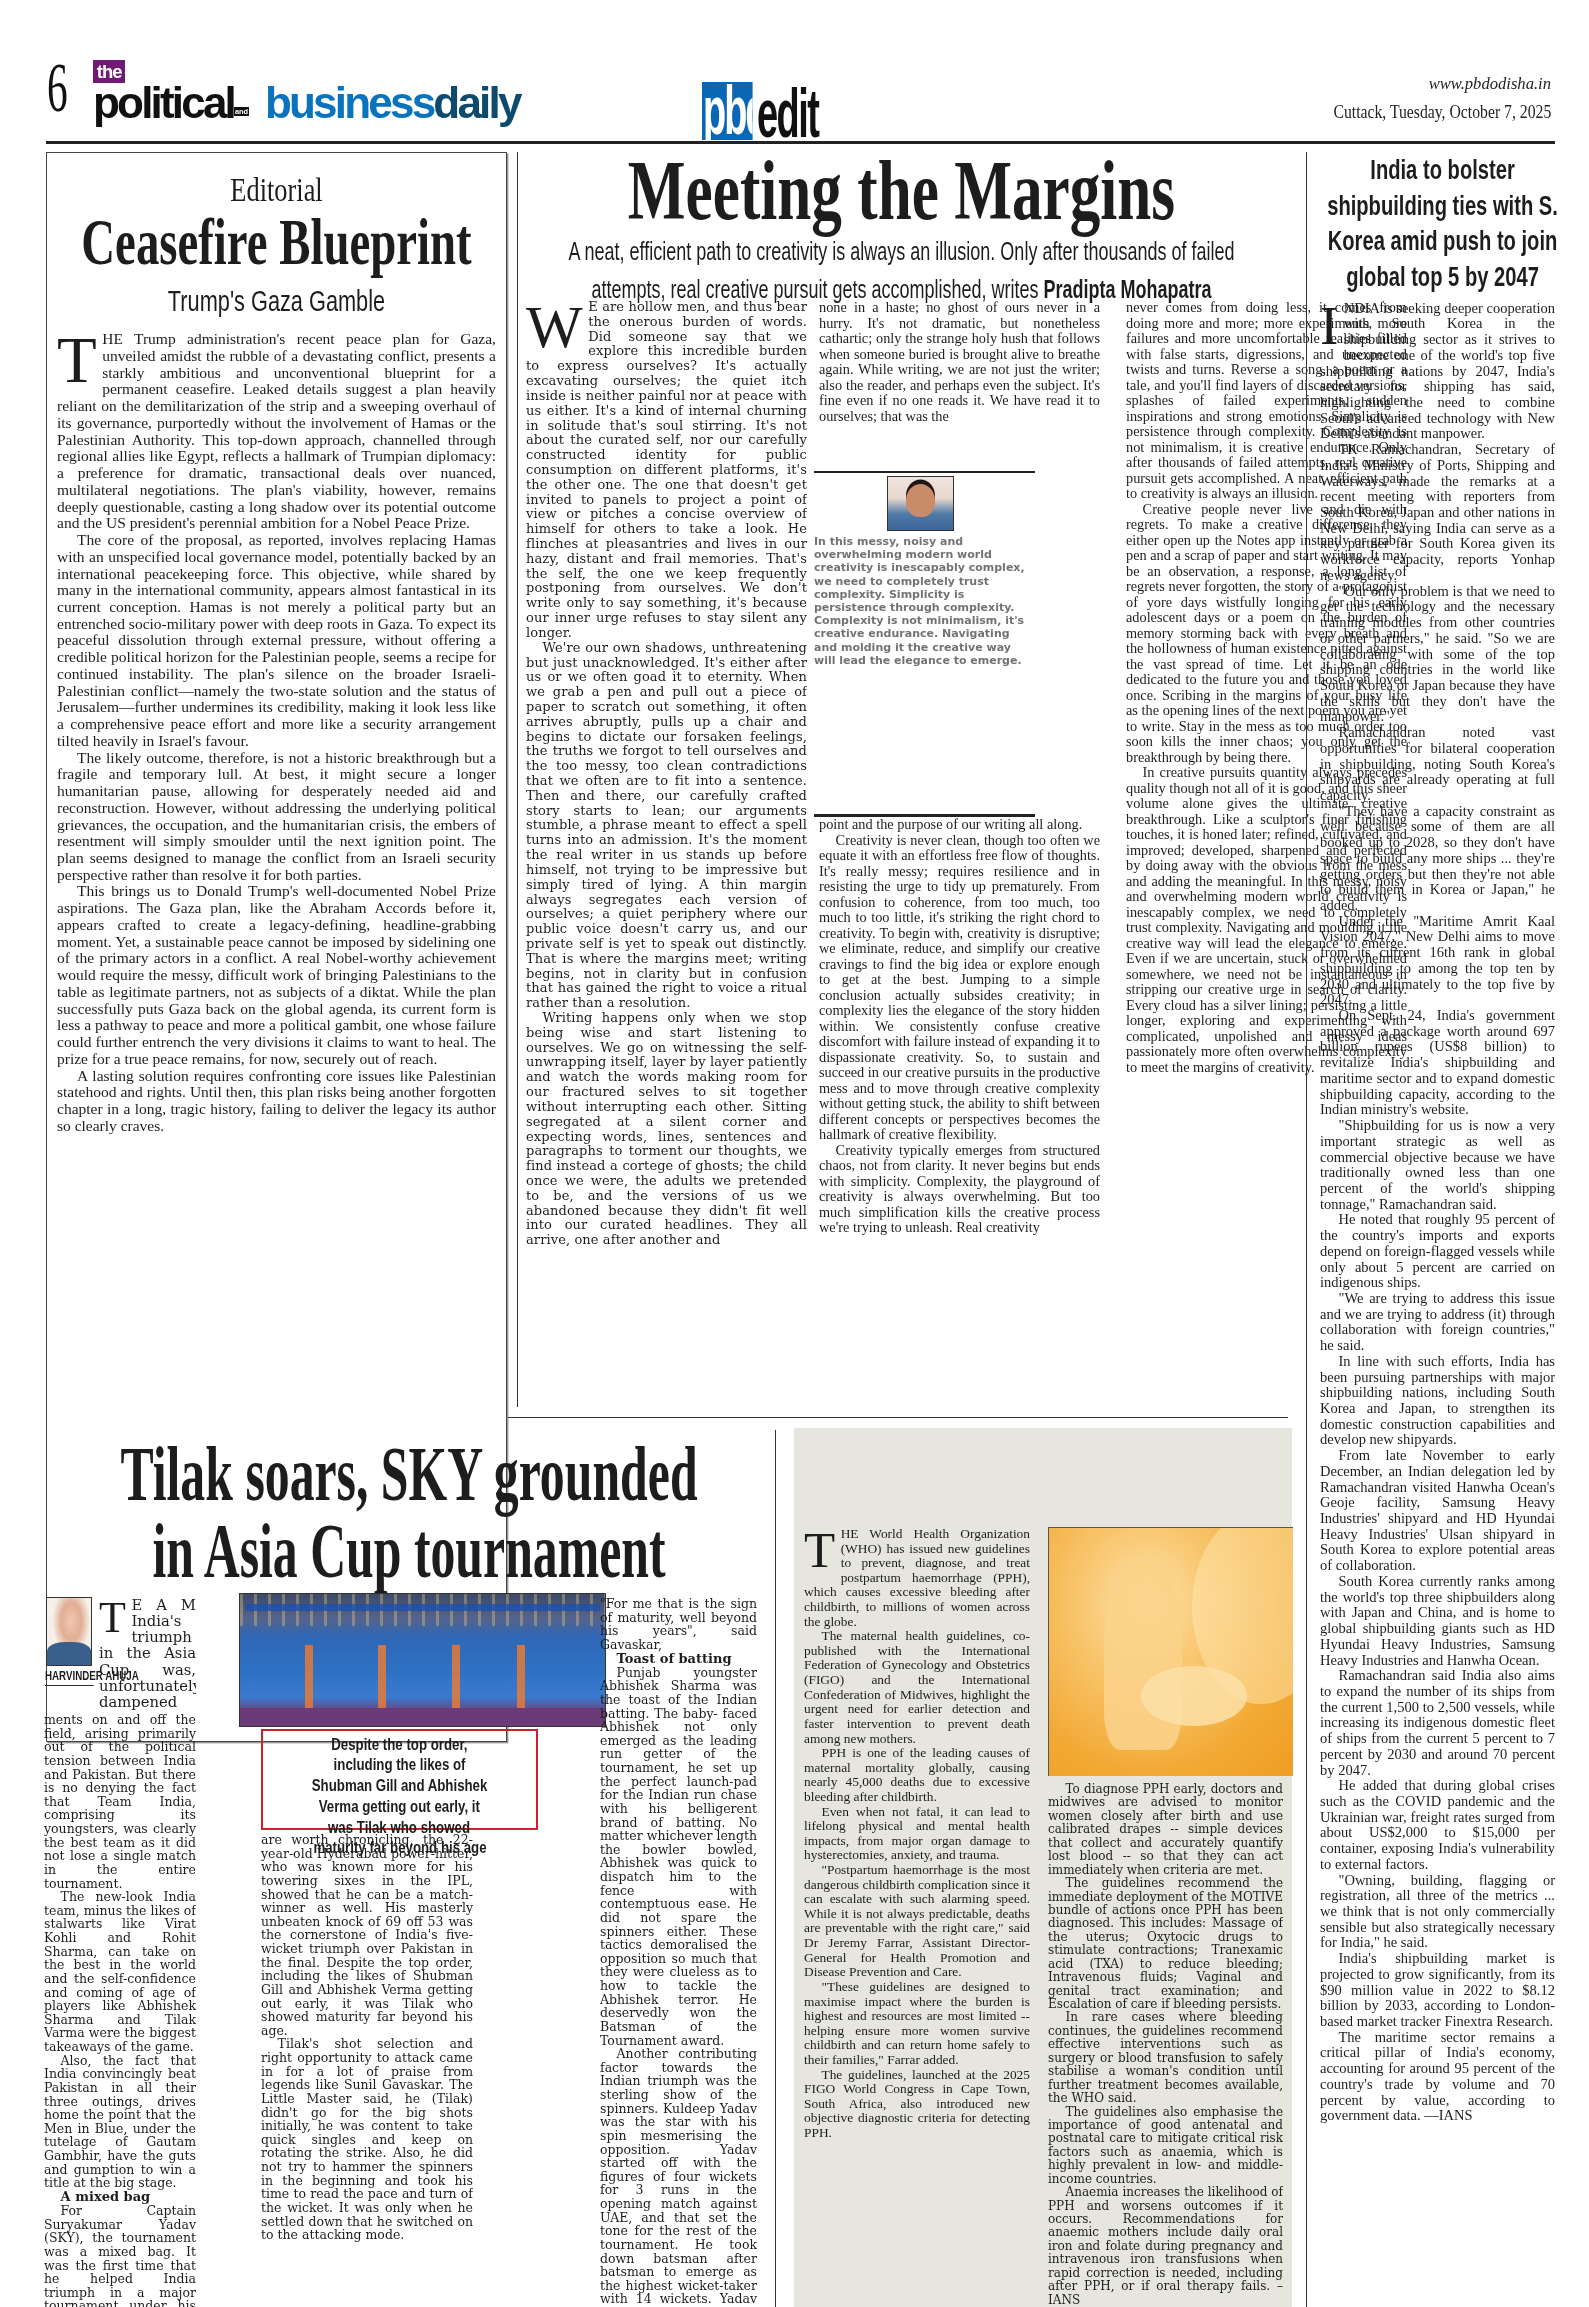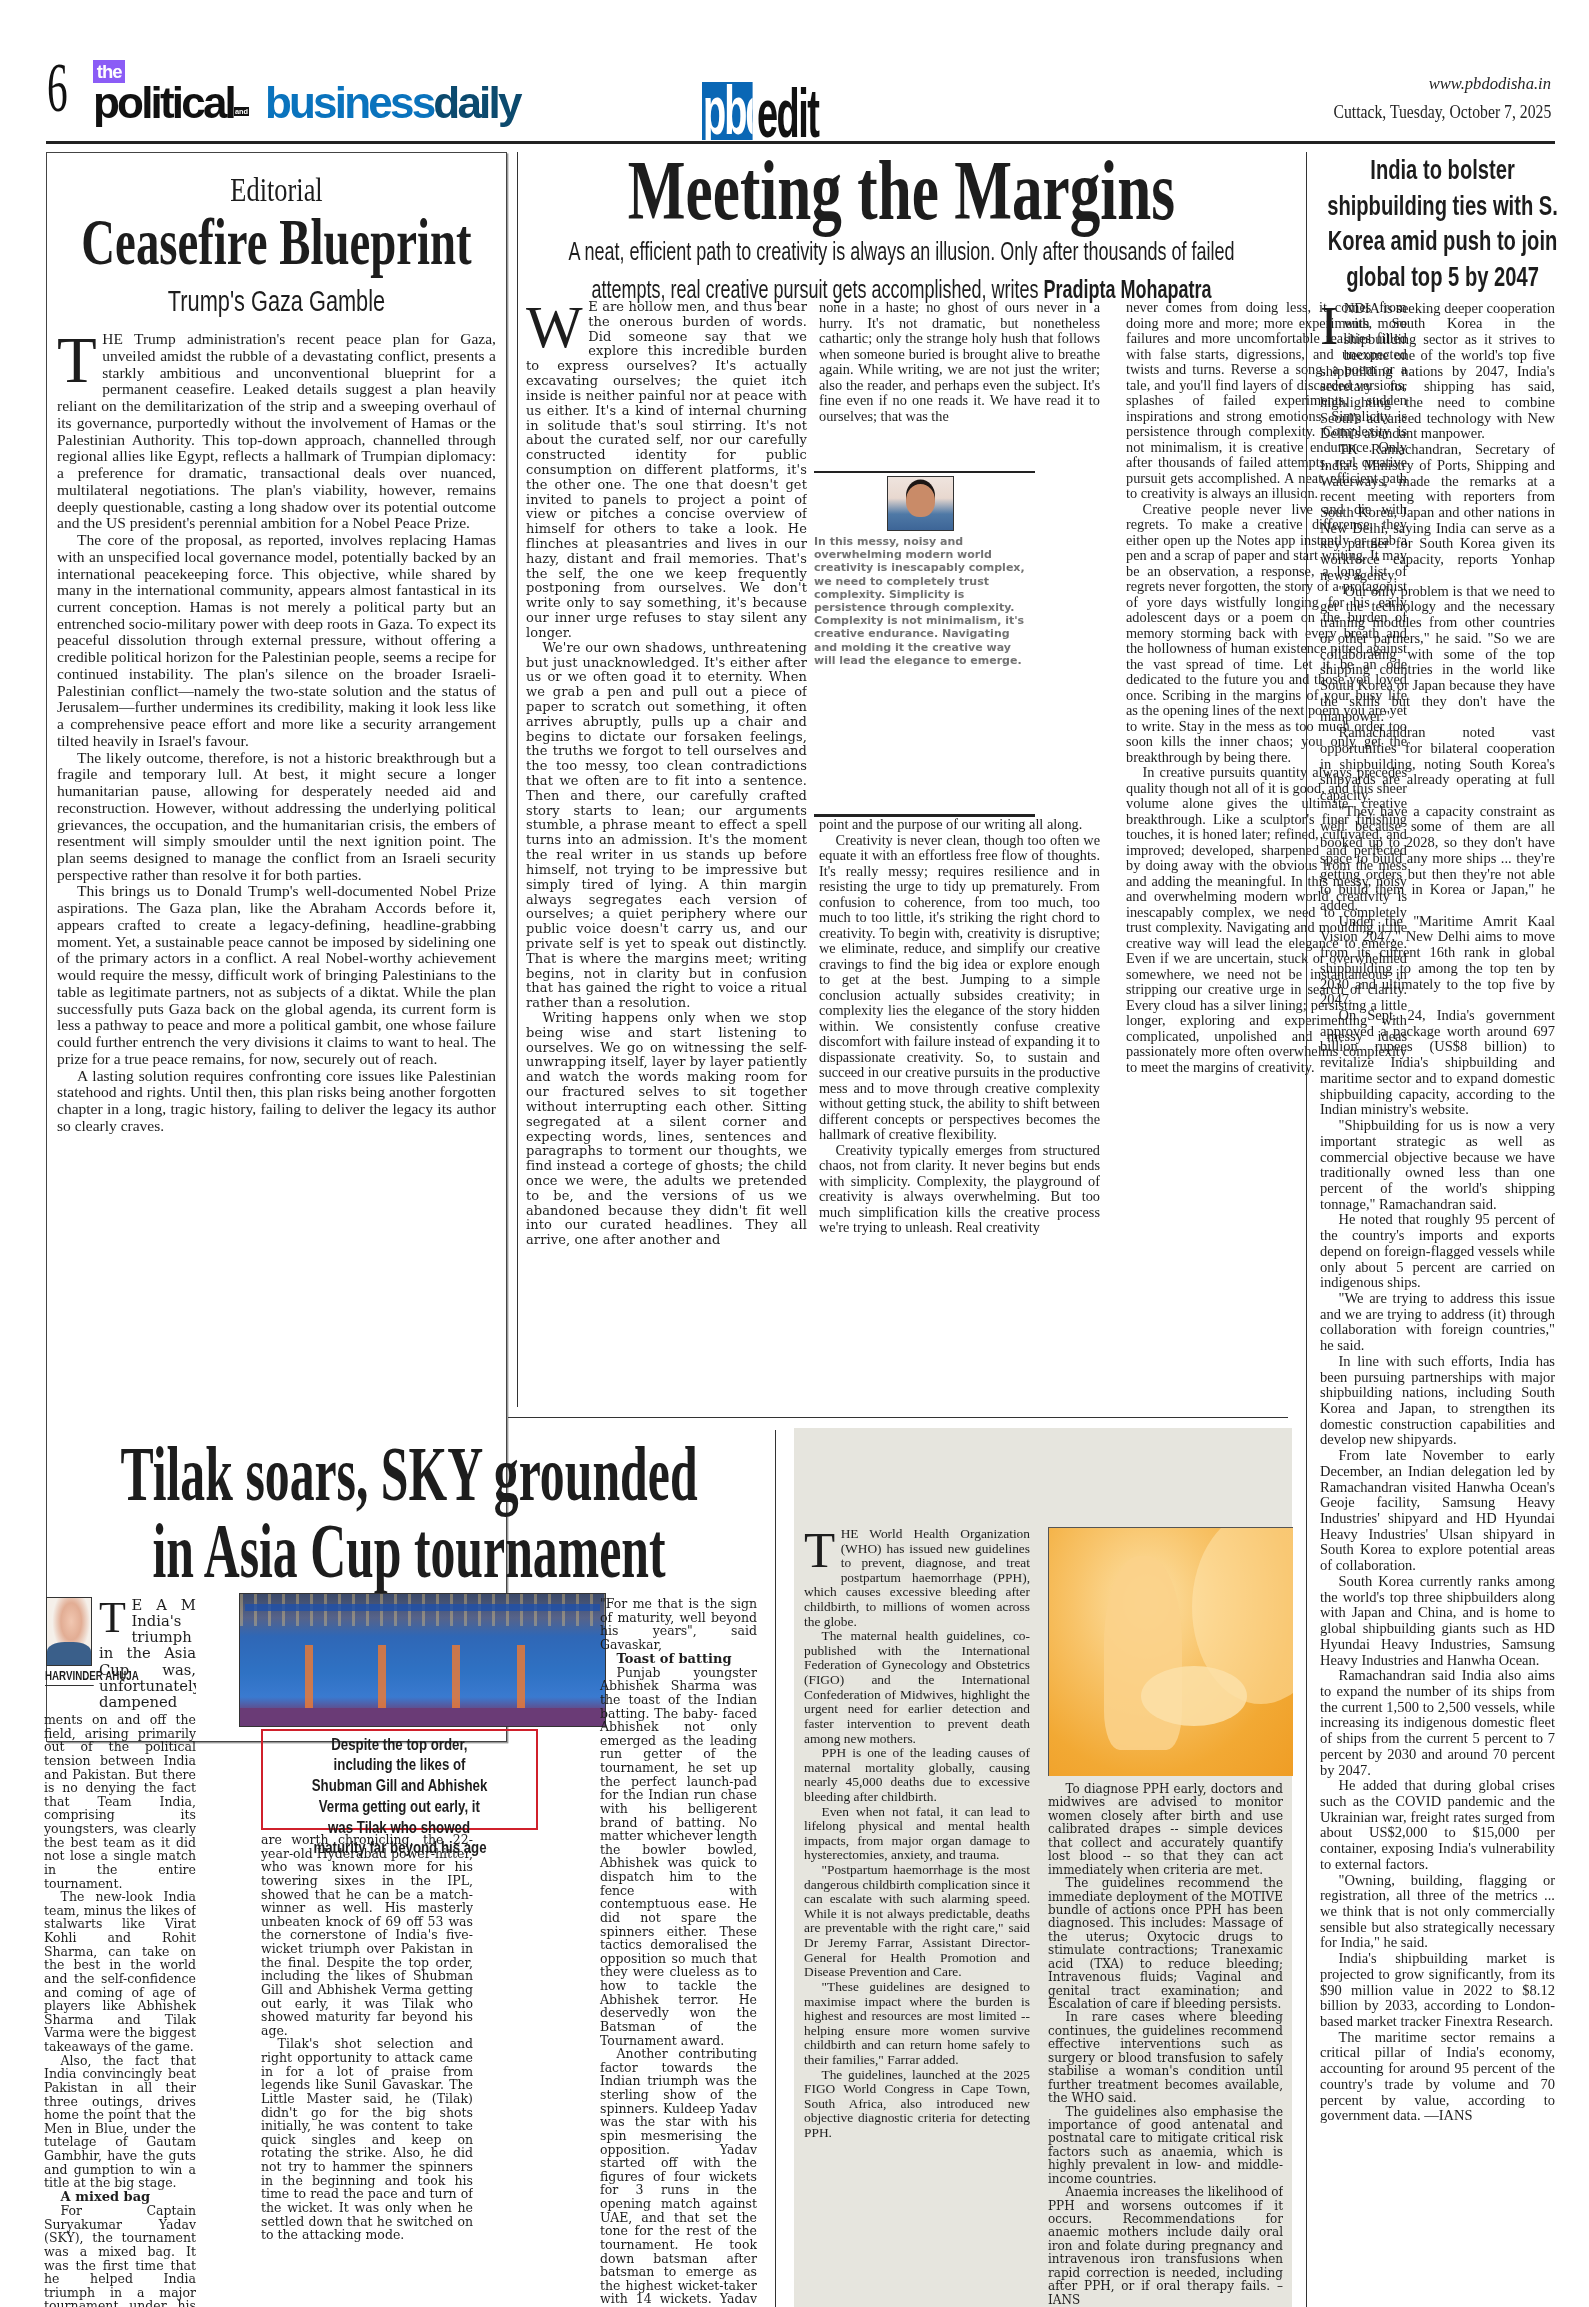--- a/index.html
+++ b/index.html
@@ -3,21 +3,21 @@
 <meta charset="utf-8">
 <style>
   * { box-sizing: border-box; margin: 0; padding: 0; }
   html, body { width: 1589px; height: 2452px; background: #ffffff; overflow: hidden; }
   body { position: relative; font-family: "Liberation Serif", "DejaVu Serif", serif; color: #1d1d1d; }
 
   
   .masthead { position: absolute; left: 42px; top: 46px; width: 1509px; height: 97px; }
   .page-num { position: absolute; left: 4.6px; top: 8.3px; font-family: "Liberation Serif", serif; font-size: 69px; line-height: 1; transform: scaleX(0.6); transform-origin: left top; color: #111; }
   .brand { position: absolute; left: 51px; top: 14px; }
-  .brand-the { display: inline-block; background: #8b5cf6; color: #fff; font-family: "Liberation Sans", sans-serif; font-weight: bold; font-size: 18.5px; padding: 0 3.7px; line-height: 23px; letter-spacing: -0.9px; }
+  .brand-the { display: inline-block; background: #701a75; color: #fff; font-family: "Liberation Sans", sans-serif; font-weight: bold; font-size: 18.5px; padding: 0 3.7px; line-height: 23px; letter-spacing: -0.9px; }
   .brand-row { font-family: "Liberation Sans", sans-serif; font-weight: bold; font-size: 44px; letter-spacing: -2.8px; line-height: 1; margin-top: -1.8px; }
   .brand-political { color: #111; }
   .brand-and { display: inline-block; background: #111; color: #fff; font-size: 7.4px; letter-spacing: 0; vertical-align: 4.6px; padding: 0.5px 0.9px; }
   .brand-business { color: #0a73bd; margin-left: 16px; }
   .brand-daily { color: #0c4a6e; margin-top: 20px; }
   .edit-logo { position: absolute; left: 660px; top: 3.7px; display: flex; align-items: flex-end; height: 90px; }
   .pbd-box { background: #0a67b5; color: #fff; font-family: "Liberation Sans", sans-serif; font-weight: bold; font-size: 69px; line-height: 58px; height: 58px; padding: 0 1.8px; letter-spacing: -3.7px; transform: scaleX(0.55); transform-origin: left bottom; width: 92px; overflow: hidden; }
   .edit-word { font-family: "Liberation Sans", sans-serif; font-weight: bold; font-size: 69px; line-height: 53px; color: #111; letter-spacing: -2.8px; transform: scaleX(0.55); transform-origin: left bottom; margin-left: -37px; }
   .mast-right { position: absolute; right: 0; top: 28px; text-align: right; font-family: "Liberation Serif", serif; color: #222; }
   .mast-url { font-style: italic; font-size: 16.6px; }

